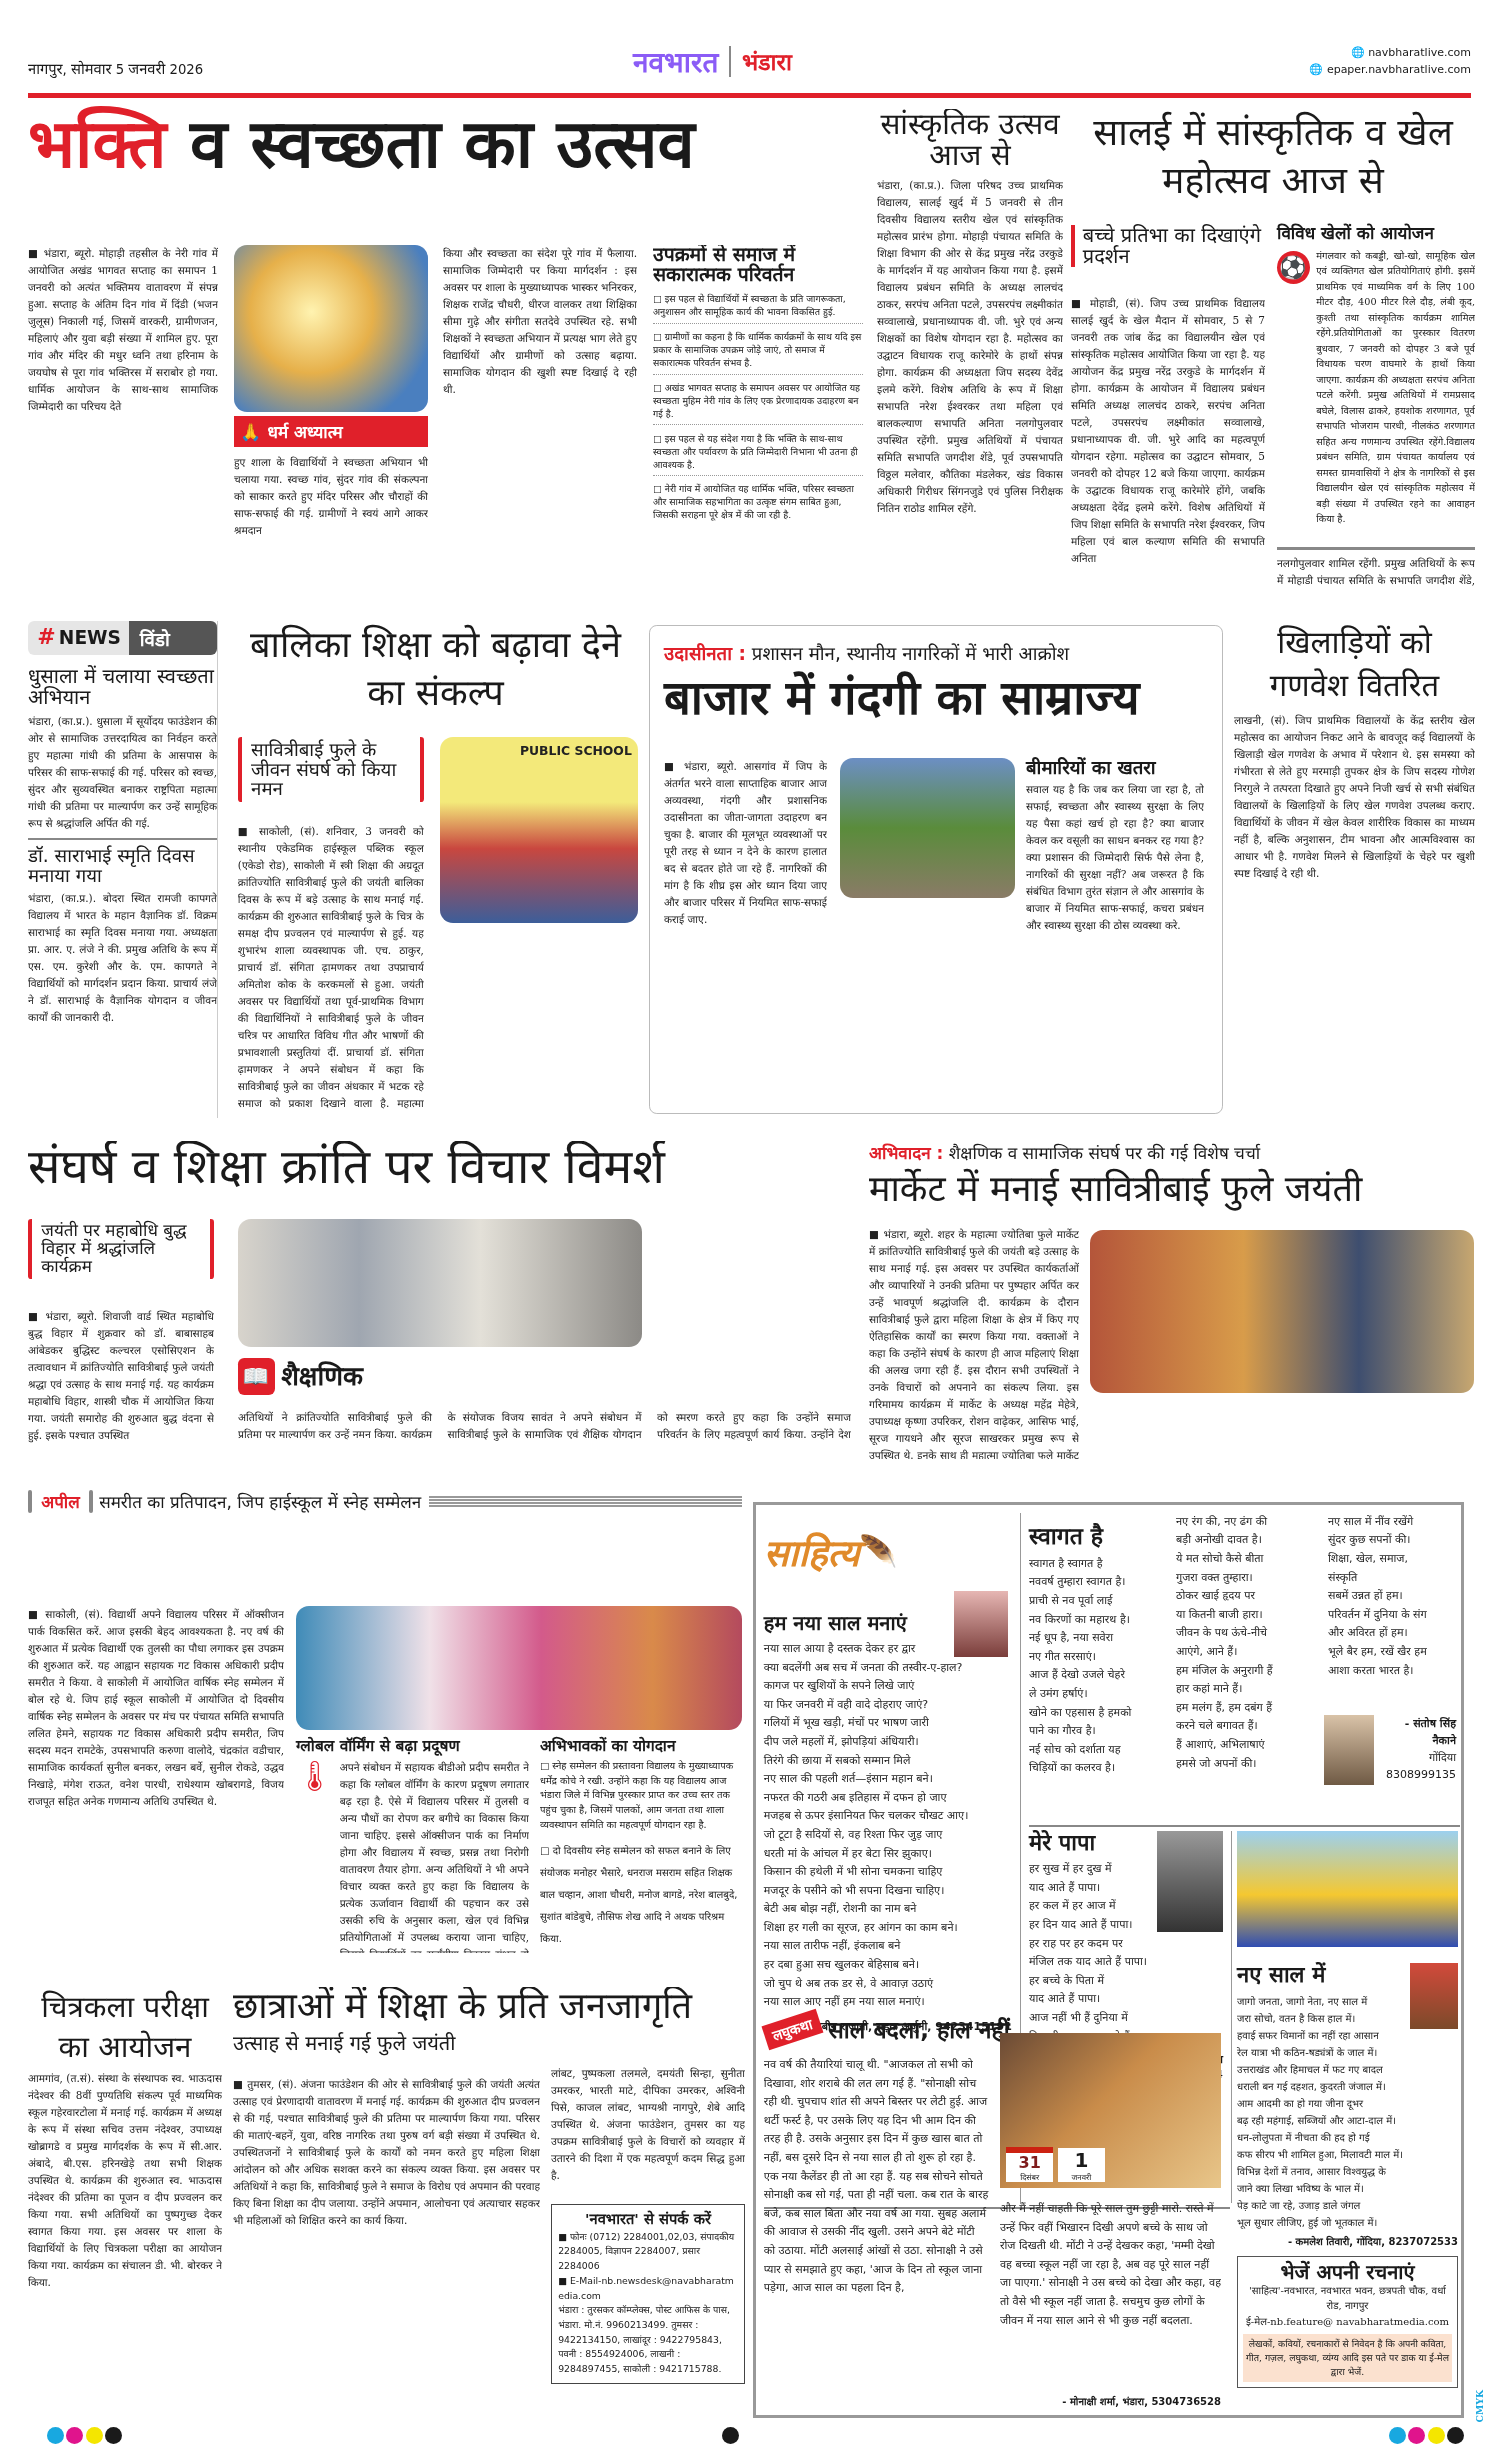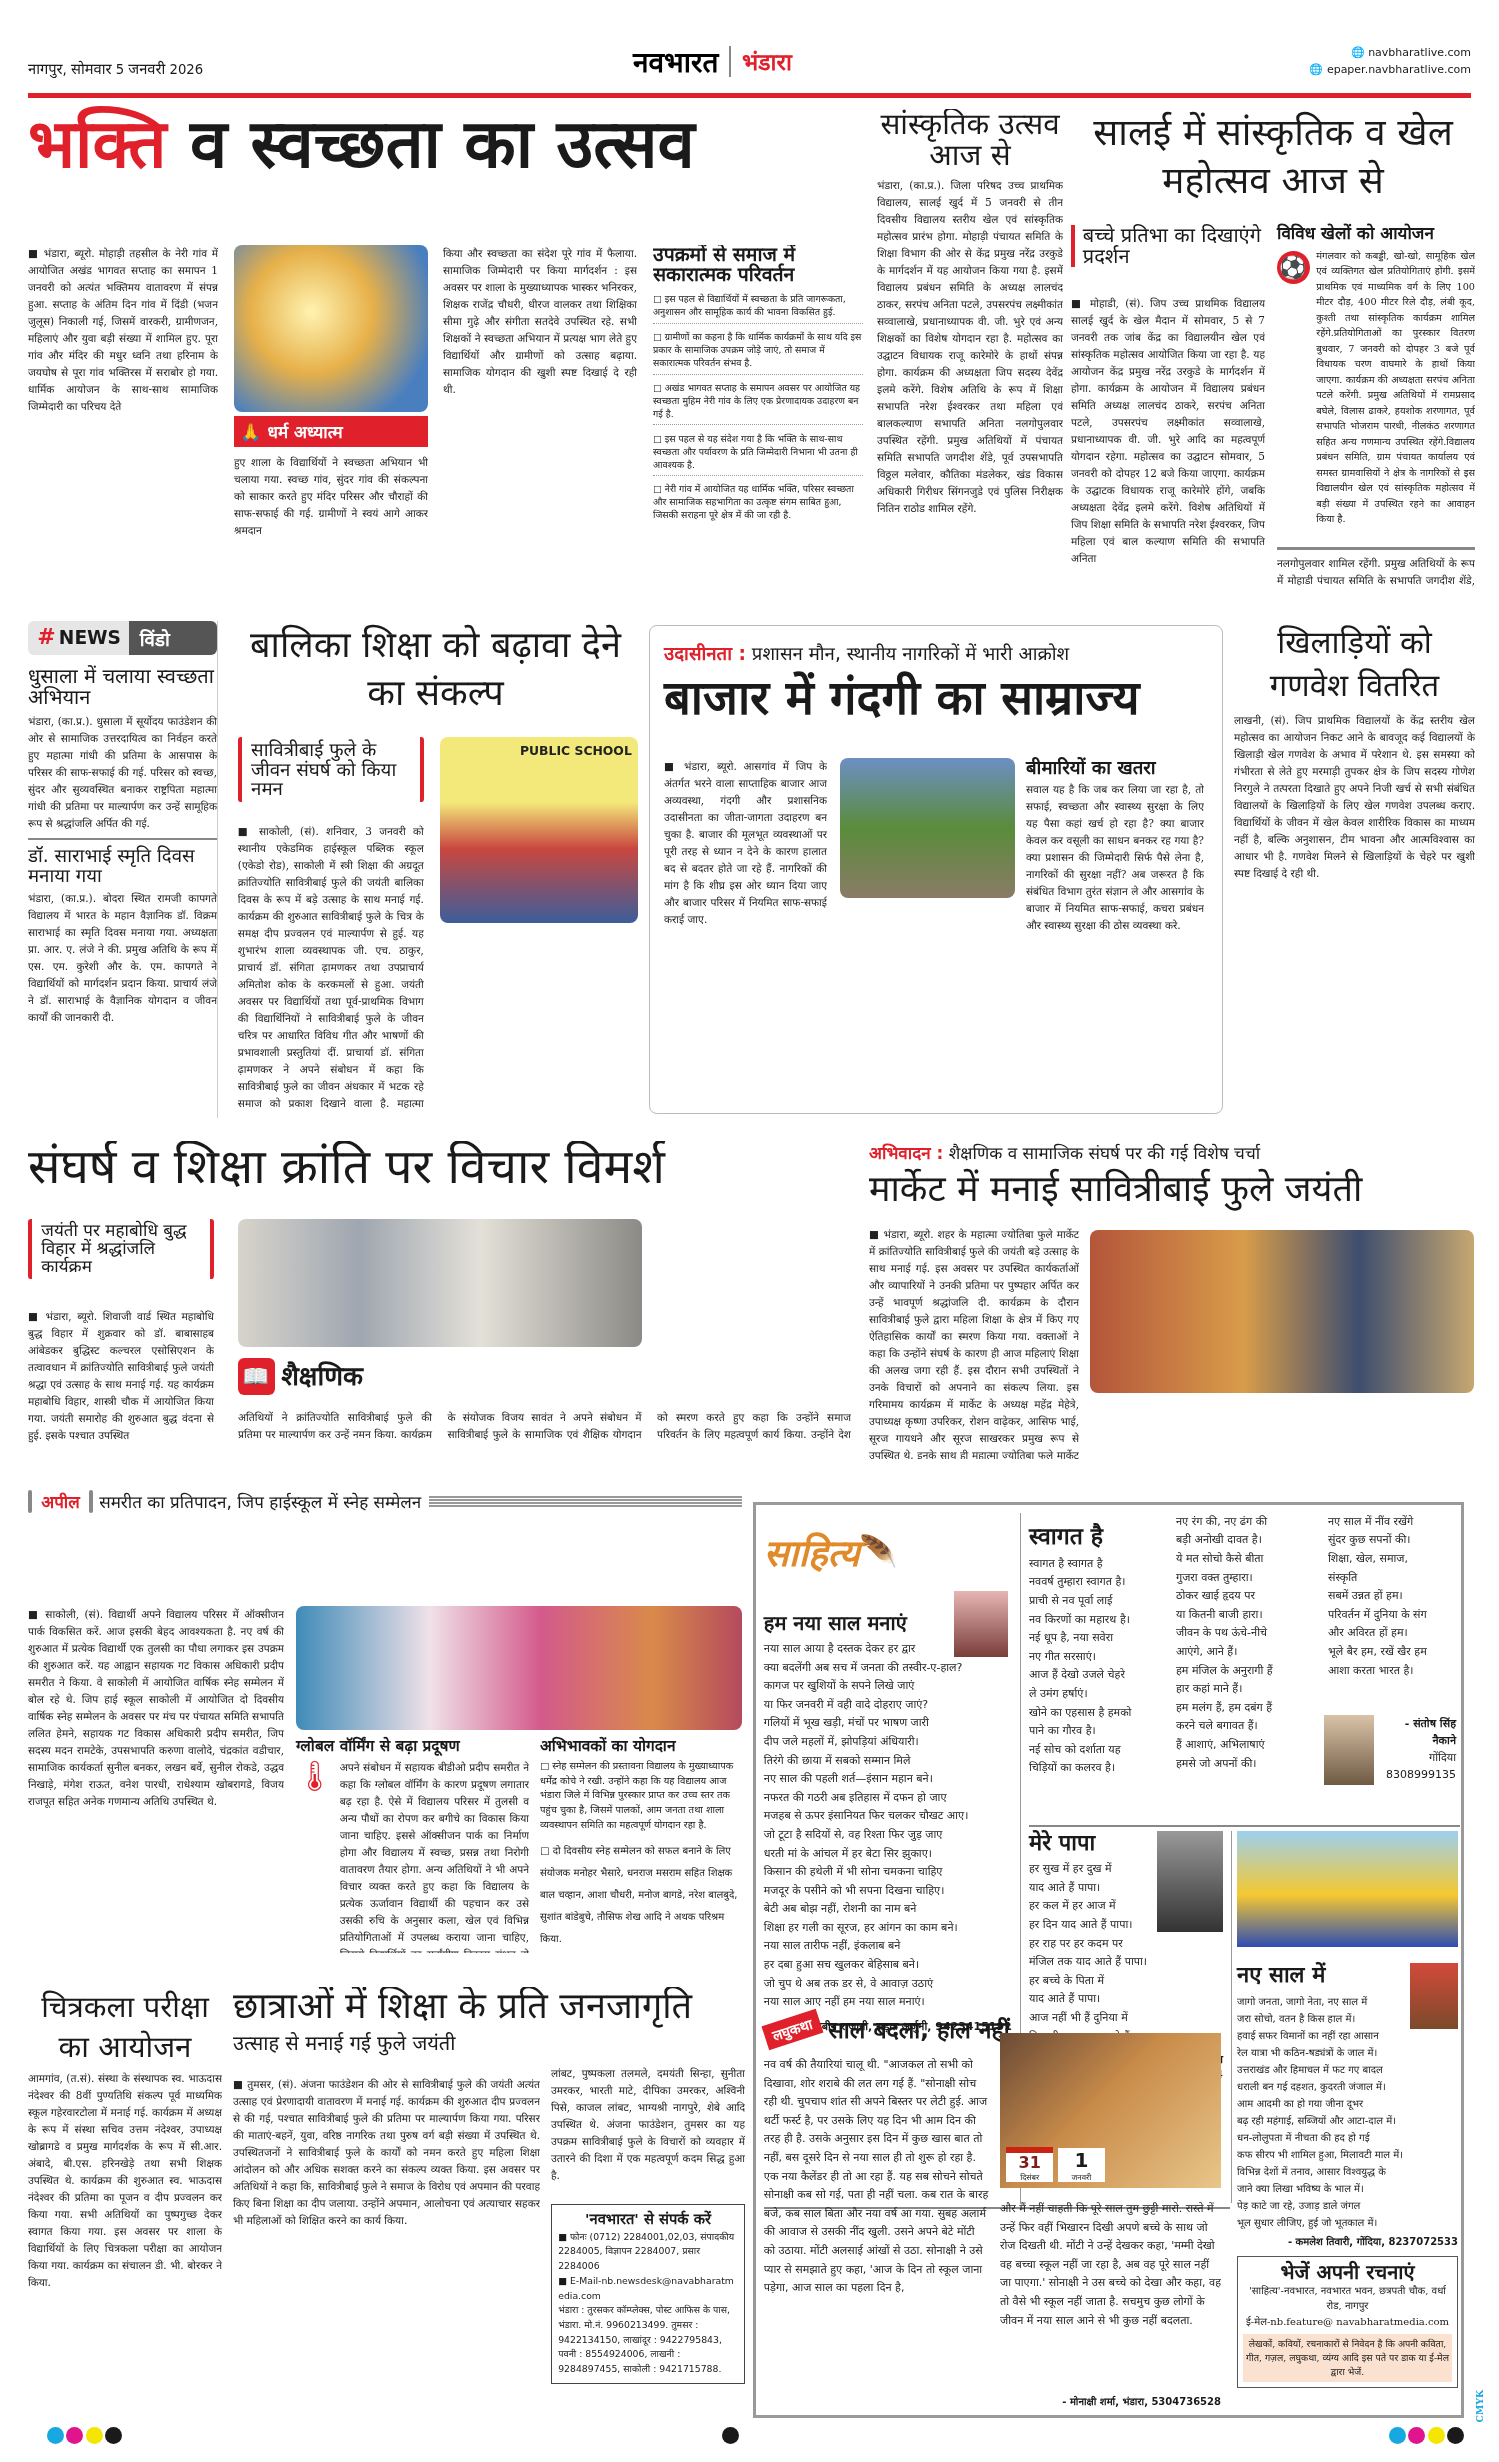--- a/index.html
+++ b/index.html
@@ -1,35 +1,35 @@
 <!DOCTYPE html>
 <html style="font-size:12.4px"><head>
 <meta charset="utf-8">
 <style>
 *{box-sizing:border-box;margin:0;padding:0}
 body{width:1499px;height:2462px;background:#fff;font-family:"DejaVu Sans",sans-serif;color:#1a1a1a;position:relative;overflow:hidden}
 .abs{position:absolute}
 .red{color:#e0202a}
 .body-text{font-family:"DejaVu Serif",serif;font-size:10.5px;line-height:17px;text-align:justify;color:#222}
 .hl{font-family:"DejaVu Sans",sans-serif;font-weight:bold;color:#1a1a1a;line-height:1.05}
-.photo{background:linear-gradient(135deg,#c9a45e,#8a6d3b 40%,#6b8fb3);border-radius:8px}
+.photo{background:linear-gradient(135deg,#c9a45e,#8a6d3b 40%,#6b8fb3);border-radius:13px}
 .vrule{border-left:0.8px solid #999}
 .box{border:1.6px solid #bbb;border-radius:7.8px}
 .tagbar{border-left:4.7px solid #e0202a;border-right:4.7px solid #e0202a;border-radius:3.1px;padding:3.1px 9.3px}
 .cmyk span{display:inline-block;width:17px;height:17px;border-radius:50%;margin-right:2.3px}
 .bullet::before{content:"■ ";}
 .poem{font-family:"DejaVu Sans",sans-serif;font-size:11px;line-height:18.6px;color:#222}
 </style>
 </head>
 <body>
 
 <div class="abs" style="left:28px;top:39px;width:1443px;height:62px">
   <div class="abs" style="left:0;top:18.6px;font-size:14.7px;font-family:'DejaVu Sans Condensed','DejaVu Sans',sans-serif">नागपुर, सोमवार 5 जनवरी 2026</div>
   <div class="abs" style="left:605px;top:3.1px;display:flex;align-items:center;gap:11px">
-    <span style="font-size:28px;font-weight:bold;color:#000000">नवभारत</span>
+    <span style="font-size:28px;font-weight:bold;color:#8b5cf6">नवभारत</span>
     <span style="width:1.6px;height:31px;background:#888"></span>
     <span style="font-size:23px;font-weight:bold;color:#e0202a">भंडारा</span>
   </div>
   <div class="abs" style="right:0;top:4.7px;text-align:right;font-size:11px;line-height:17px">
     <div><span>🌐 </span><span>navbharatlive.com</span></div>
     <div><span>🌐 </span><span>epaper.navbharatlive.com</span></div>
   </div>
   <div class="abs" style="left:0;top:54px;width:1443px;height:5.4px;background:#e0202a"></div>
 </div>
 

